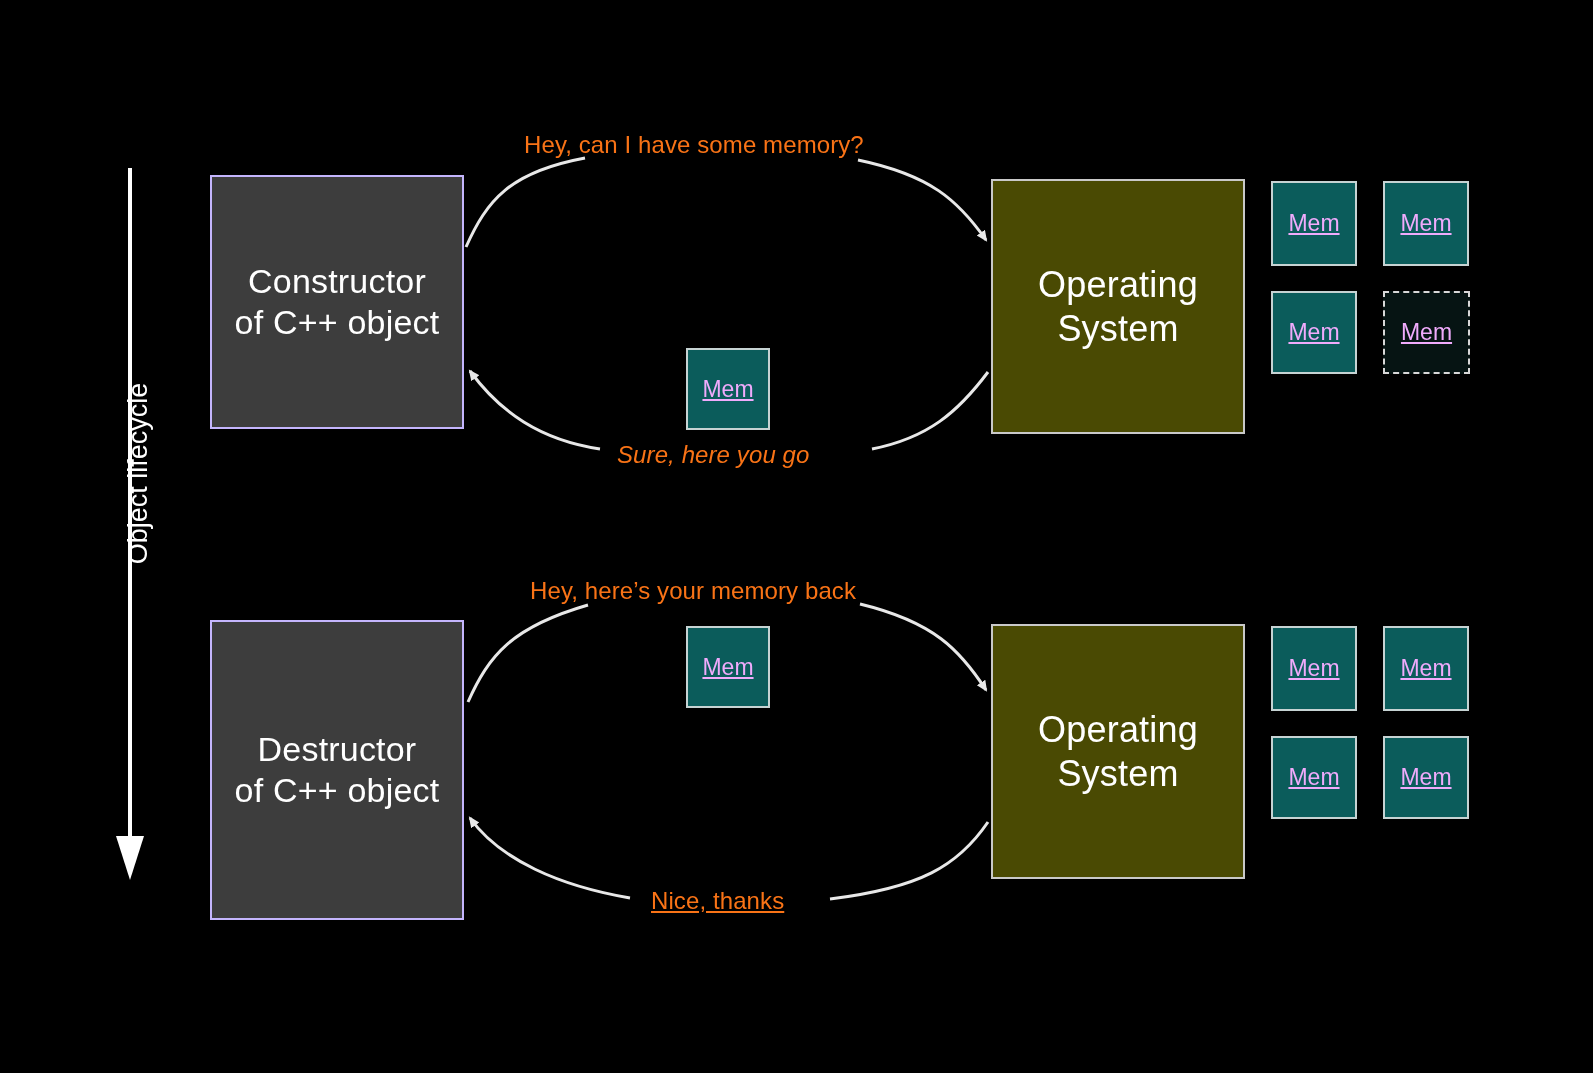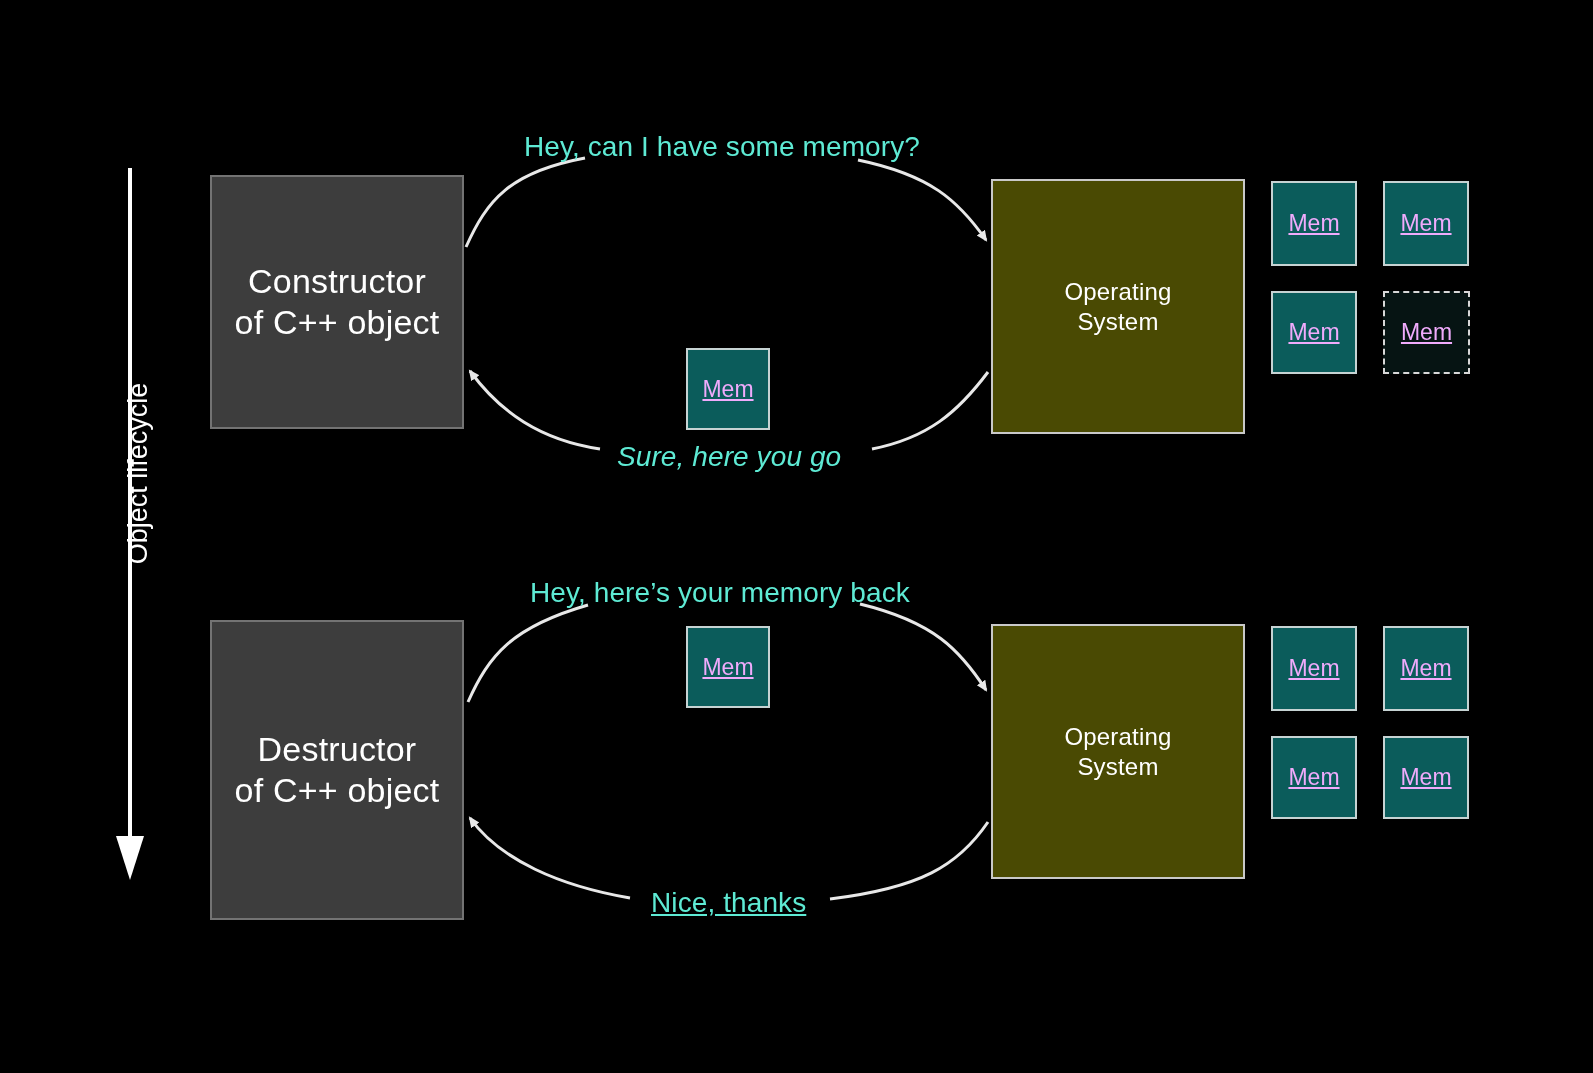--- a/index.html
+++ b/index.html
@@ -25,29 +25,29 @@
     display: flex;
     align-items: center;
     justify-content: center;
     text-align: center;
     color: #ffffff;
     line-height: 1.22;
   }
 
   .box-object {
     background: #3d3d3d;
-    border: 2px solid #737373;
+    border: 2px solid #c4b5fd;
     font-size: 34px;
     letter-spacing: 0.2px;
   }
 
   .box-os {
     background: #4a4a03;
     border: 2px solid #c9c9c9;
-    font-size: 24px;
+    font-size: 36px;
     letter-spacing: 0.2px;
   }
 
   .mem {
     position: absolute;
     box-sizing: border-box;
     background: #0b5c5b;
     border: 2px solid #c6d3d3;
     display: flex;
     align-items: center;
@@ -58,22 +58,22 @@
   }
 
   .mem.empty {
     background: #061413;
     border: 2px dashed #d8d8d8;
   }
 
   
   .label {
     position: absolute;
-    color: #5eead4;
-    font-size: 28px;
+    color: #f97316;
+    font-size: 24px;
     white-space: nowrap;
     letter-spacing: 0.1px;
   }
 
   
   #lifecycle-axis {
     position: absolute;
     left: 108px;
     top: 168px;
     width: 60px;

